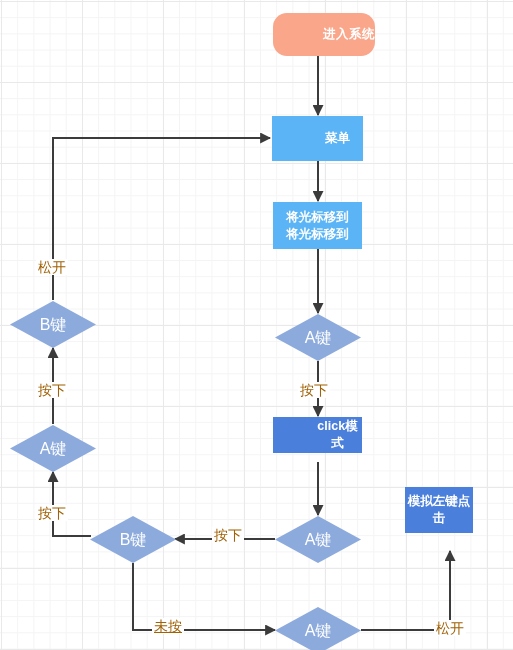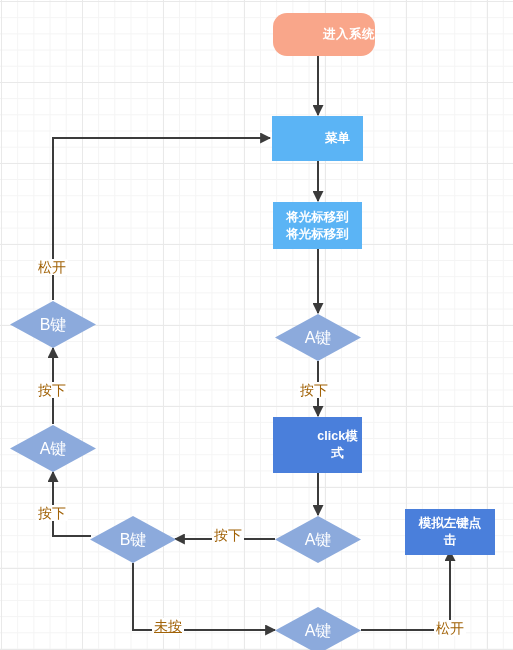--- a/index.html
+++ b/index.html
@@ -133,40 +133,40 @@
   <div class="node node-proc-light" style="left:273px; top:202px; width:89px; height:47px; flex-direction:column;">
     <span>将光标移到</span>
     <span>将光标移到</span>
   </div>
 
   <div class="node node-dec" style="left:275px; top:314px; width:86px; height:47px;">
     <span class="dec-shape"></span>
     <span class="dec-label">A键</span>
   </div>
 
-  <div class="node node-proc-dark" style="left:273px; top:417px; width:89px; height:56px;padding-left:40px;">
+  <div class="node node-proc-dark" style="left:273px; top:417px; width:89px; height:36px;padding-left:40px;">
     <span>click模式</span>
   </div>
 
   <div class="node node-dec" style="left:275px; top:516px; width:86px; height:47px;">
     <span class="dec-shape"></span>
     <span class="dec-label">A键</span>
   </div>
 
   <div class="node node-dec" style="left:90px; top:516px; width:86px; height:47px;">
     <span class="dec-shape"></span>
     <span class="dec-label">B键</span>
   </div>
 
   <div class="node node-dec" style="left:275px; top:607px; width:86px; height:47px;">
     <span class="dec-shape"></span>
     <span class="dec-label">A键</span>
   </div>
 
-  <div class="node node-proc-dark" style="left:405px; top:509px; width:90px; height:46px; flex-direction:column;">
+  <div class="node node-proc-dark" style="left:405px; top:487px; width:68px; height:46px; flex-direction:column;">
     <span>模拟左键点</span>
     <span>击</span>
   </div>
 
   <div class="node node-dec" style="left:10px; top:425px; width:86px; height:47px;">
     <span class="dec-shape"></span>
     <span class="dec-label">A键</span>
   </div>
 
   <div class="node node-dec" style="left:10px; top:301px; width:86px; height:47px;">

